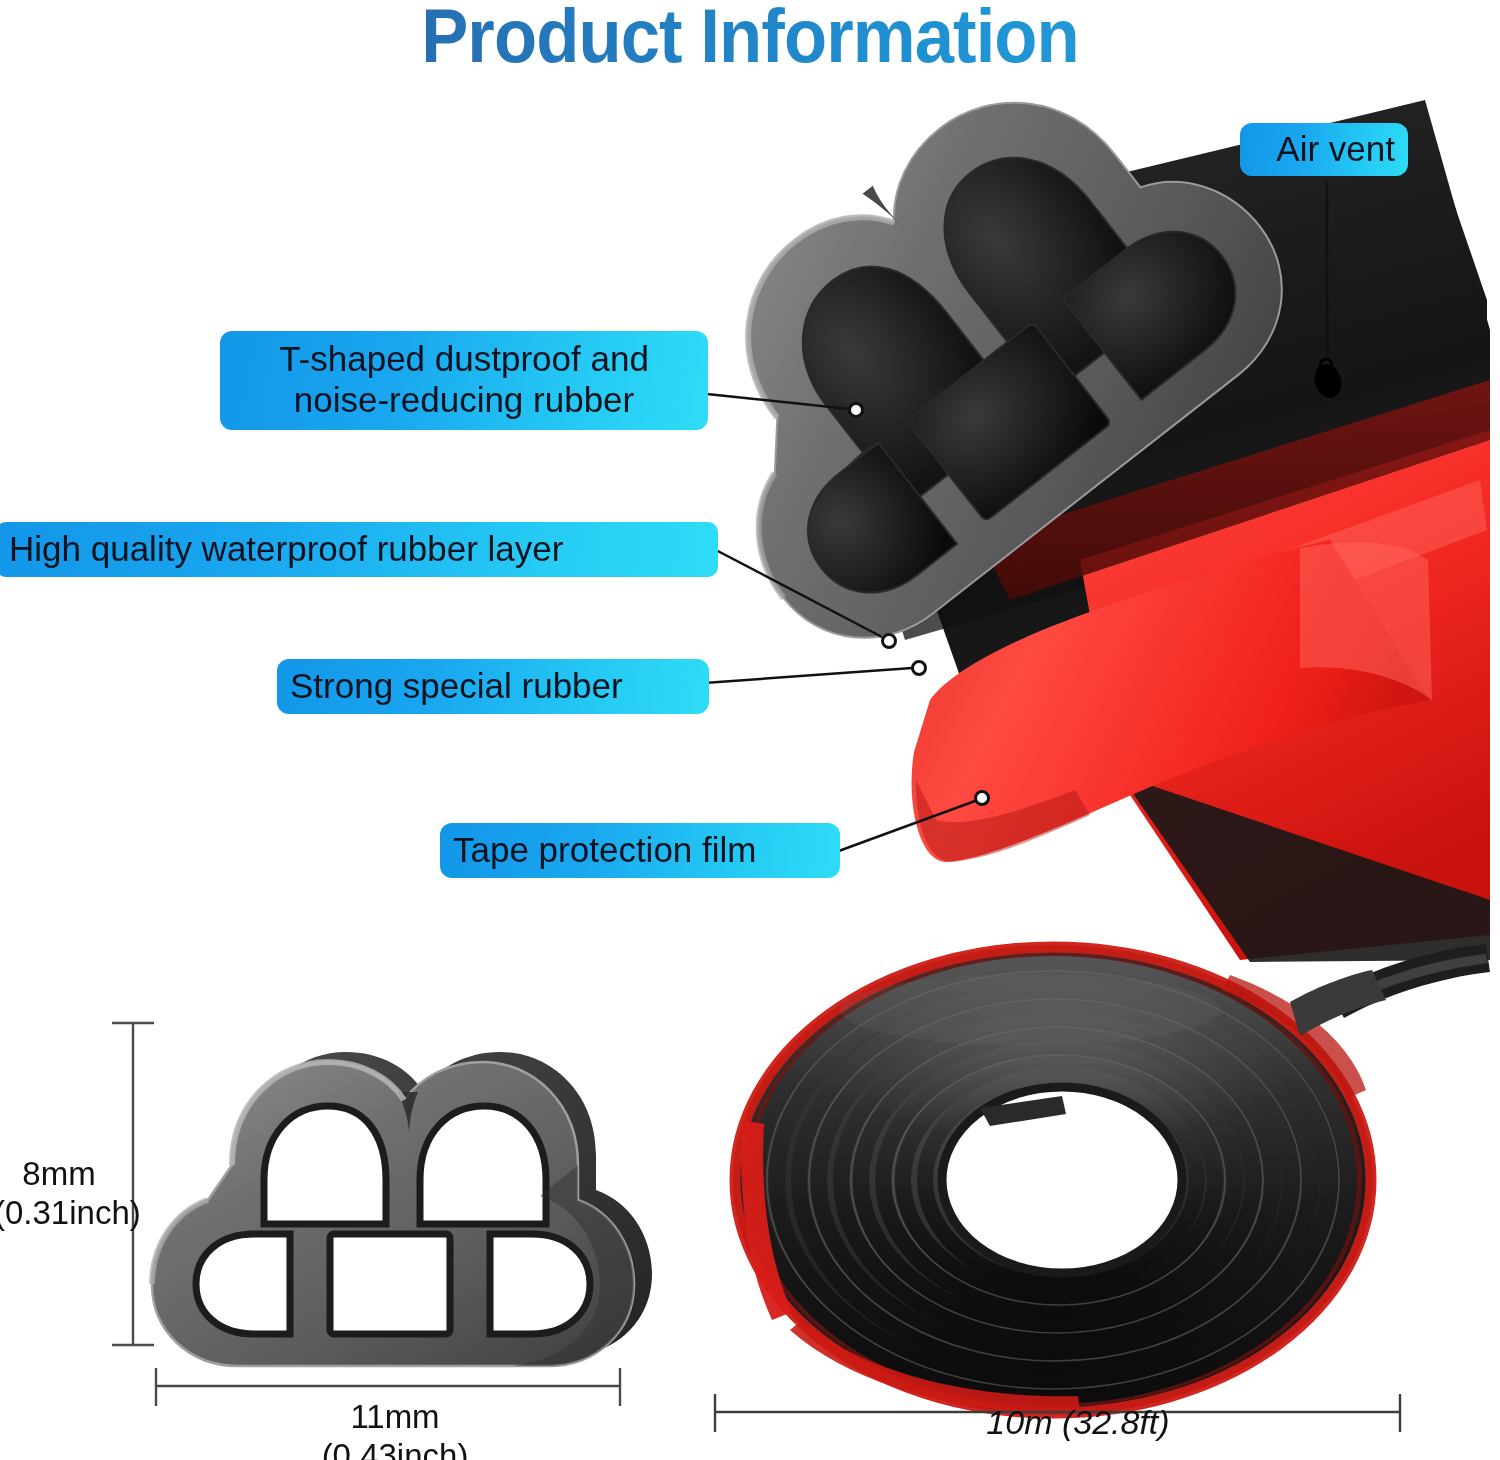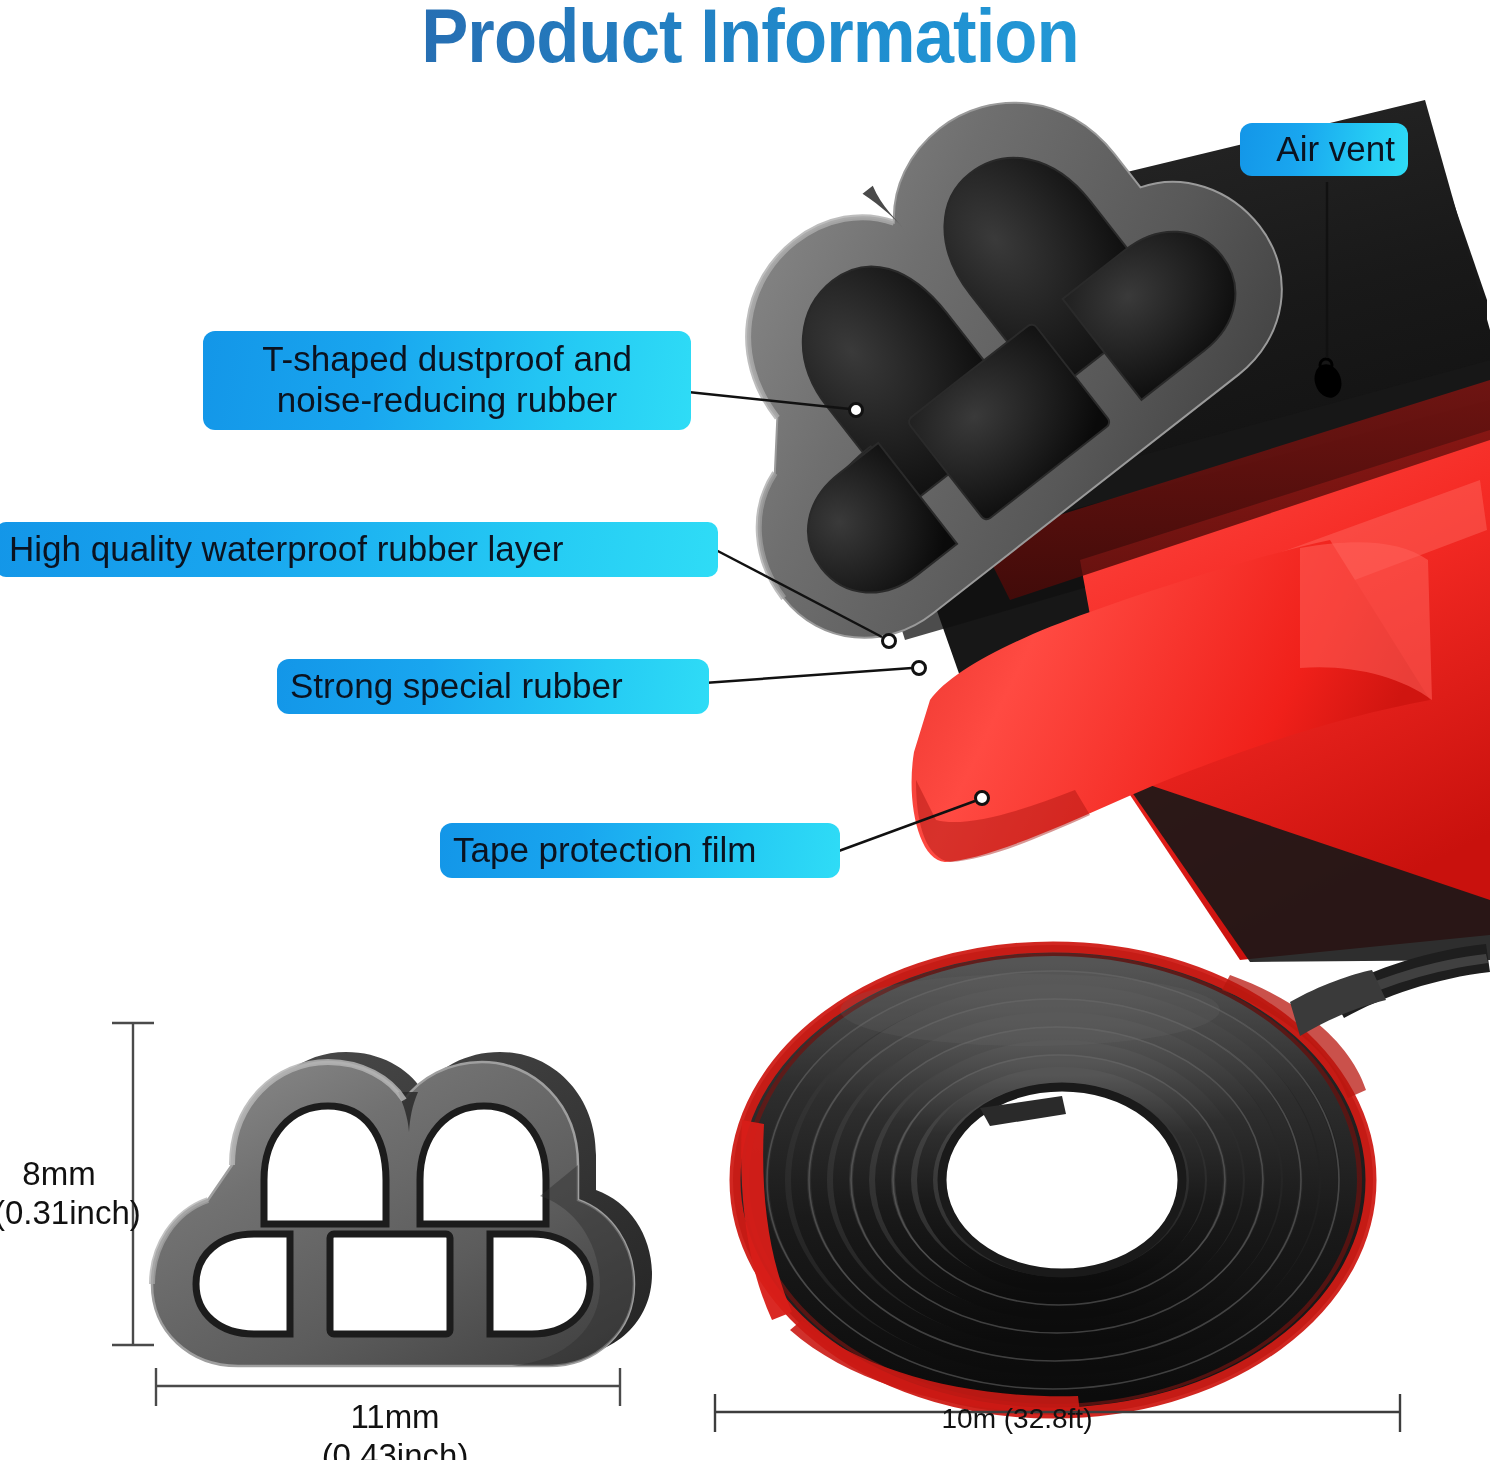--- a/index.html
+++ b/index.html
@@ -29,34 +29,34 @@
     background:linear-gradient(100deg,#1396e8 0%,#19a6ef 35%,#25cbf4 75%,#2fdcf6 100%);
     color:#0b1320;
     border-radius:12px;
     font-size:35px;
     line-height:1.18;
     padding:7px 13px 9px 13px;
     white-space:pre-line;
     box-sizing:border-box;
     font-family:"Liberation Sans",sans-serif;
   }
-  .lbl.center{text-align:center;}
+  .lbl.center{text-align:center;margin-left:17px;}
 
   #lbl-tshaped{left:203px;top:331px;width:488px;text-align:center;}
   #lbl-waterproof{left:-4px;top:522px;width:722px;border-radius:10px;padding-top:6px;padding-bottom:8px;}
   #lbl-strong{left:277px;top:659px;width:432px;padding-top:6px;padding-bottom:8px;}
   #lbl-tape{left:440px;top:823px;width:400px;padding-top:6px;padding-bottom:8px;}
   #lbl-airvent{left:1240px;top:123px;width:168px;padding-top:5px;padding-bottom:7px;text-align:right;}
 
   
   .dimtext{position:absolute;color:#111;font-size:33px;line-height:1.18;
            text-align:center;white-space:pre-line;font-family:"Liberation Sans",sans-serif;}
   #dim-h{left:-6px;top:1155px;width:130px;}
   #dim-w{left:245px;top:1398px;width:300px;}
-  #dim-len{left:887px;top:1402px;width:260px;font-size:28px;}
+  #dim-len{left:948px;top:1402px;width:260px;font-size:34px;font-style:italic;}
 
   svg.layer{position:absolute;left:0;top:0;width:1500px;height:1460px;overflow:visible;}
   svg.layer{pointer-events:none;}
 </style>
 </head>
 <body>
 
 <div id="stage">
 
   <div class="title">Product Information</div>

